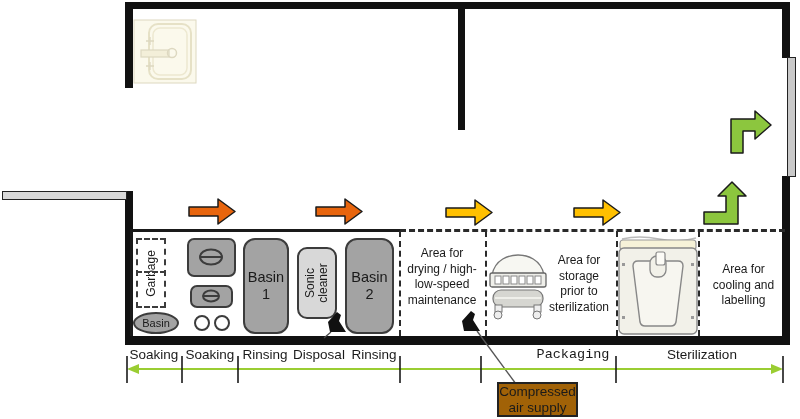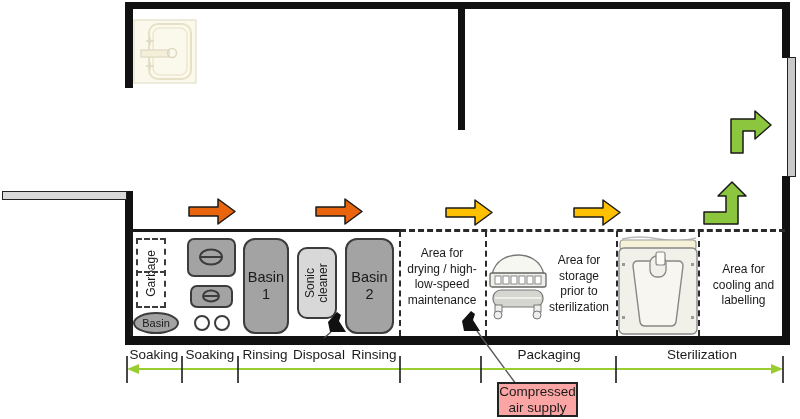--- a/index.html
+++ b/index.html
@@ -19,21 +19,21 @@
   .pre{white-space:pre-line;}
   .basin{border-radius:12px;font-size:14.5px;line-height:17px;}
   .sonic{border-radius:10px;background:#d8d8d8;}
   .rot{transform:rotate(-90deg);white-space:pre-line;text-align:center;font-size:12px;line-height:13px;}
   .garbage{border:2px dashed #3c3c3c;background:transparent;}
   .garbage-split{position:absolute;left:136px;top:271px;width:30px;height:0;border-top:2px dashed #3c3c3c;}
   .sharp{border-radius:50%;font-size:11px;}
   .tub{border-radius:7px;}
   .areatext{position:absolute;font-size:12px;line-height:15.5px;text-align:center;white-space:pre-line;}
   .zone{position:absolute;top:347px;font-size:13.5px;text-align:center;white-space:nowrap;}
-  .airbox{position:absolute;left:497px;top:382px;width:81px;height:35px;background:#fca5a5;
+  .airbox{position:absolute;left:497px;top:382px;width:81px;height:35px;background:#a16207;
           border:2px solid #222;box-sizing:border-box;display:flex;align-items:center;justify-content:center;
           font-size:13.5px;line-height:16px;text-align:center;white-space:pre-line;}
   svg{position:absolute;left:0;top:0;pointer-events:none;}
 </style>
 </head>
 <body>
 
 <div id="stage">
 
   <div class="wall" style="left:125px;top:2px;width:665px;height:7px;"></div>
@@ -176,19 +176,19 @@
         <line x1="783" y1="356" x2="783" y2="383"></line>
       </g>
     </g>
   </svg>
 
   <div class="zone" style="left:119px;width:70px;">Soaking</div>
   <div class="zone" style="left:175px;width:70px;">Soaking</div>
   <div class="zone" style="left:230px;width:70px;">Rinsing</div>
   <div class="zone" style="left:284px;width:70px;">Disposal</div>
   <div class="zone" style="left:339px;width:70px;">Rinsing</div>
-  <div class="zone" style="left:504px;width:90px;">Packaging</div>
+  <div class="zone" style="left:528px;width:90px;font-family:Liberation Mono, monospace;">Packaging</div>
   <div class="zone" style="left:652px;width:100px;">Sterilization</div>
 
   <div class="airbox">Compressed
 air supply</div>
 
 </div>
 
 </body></html>

